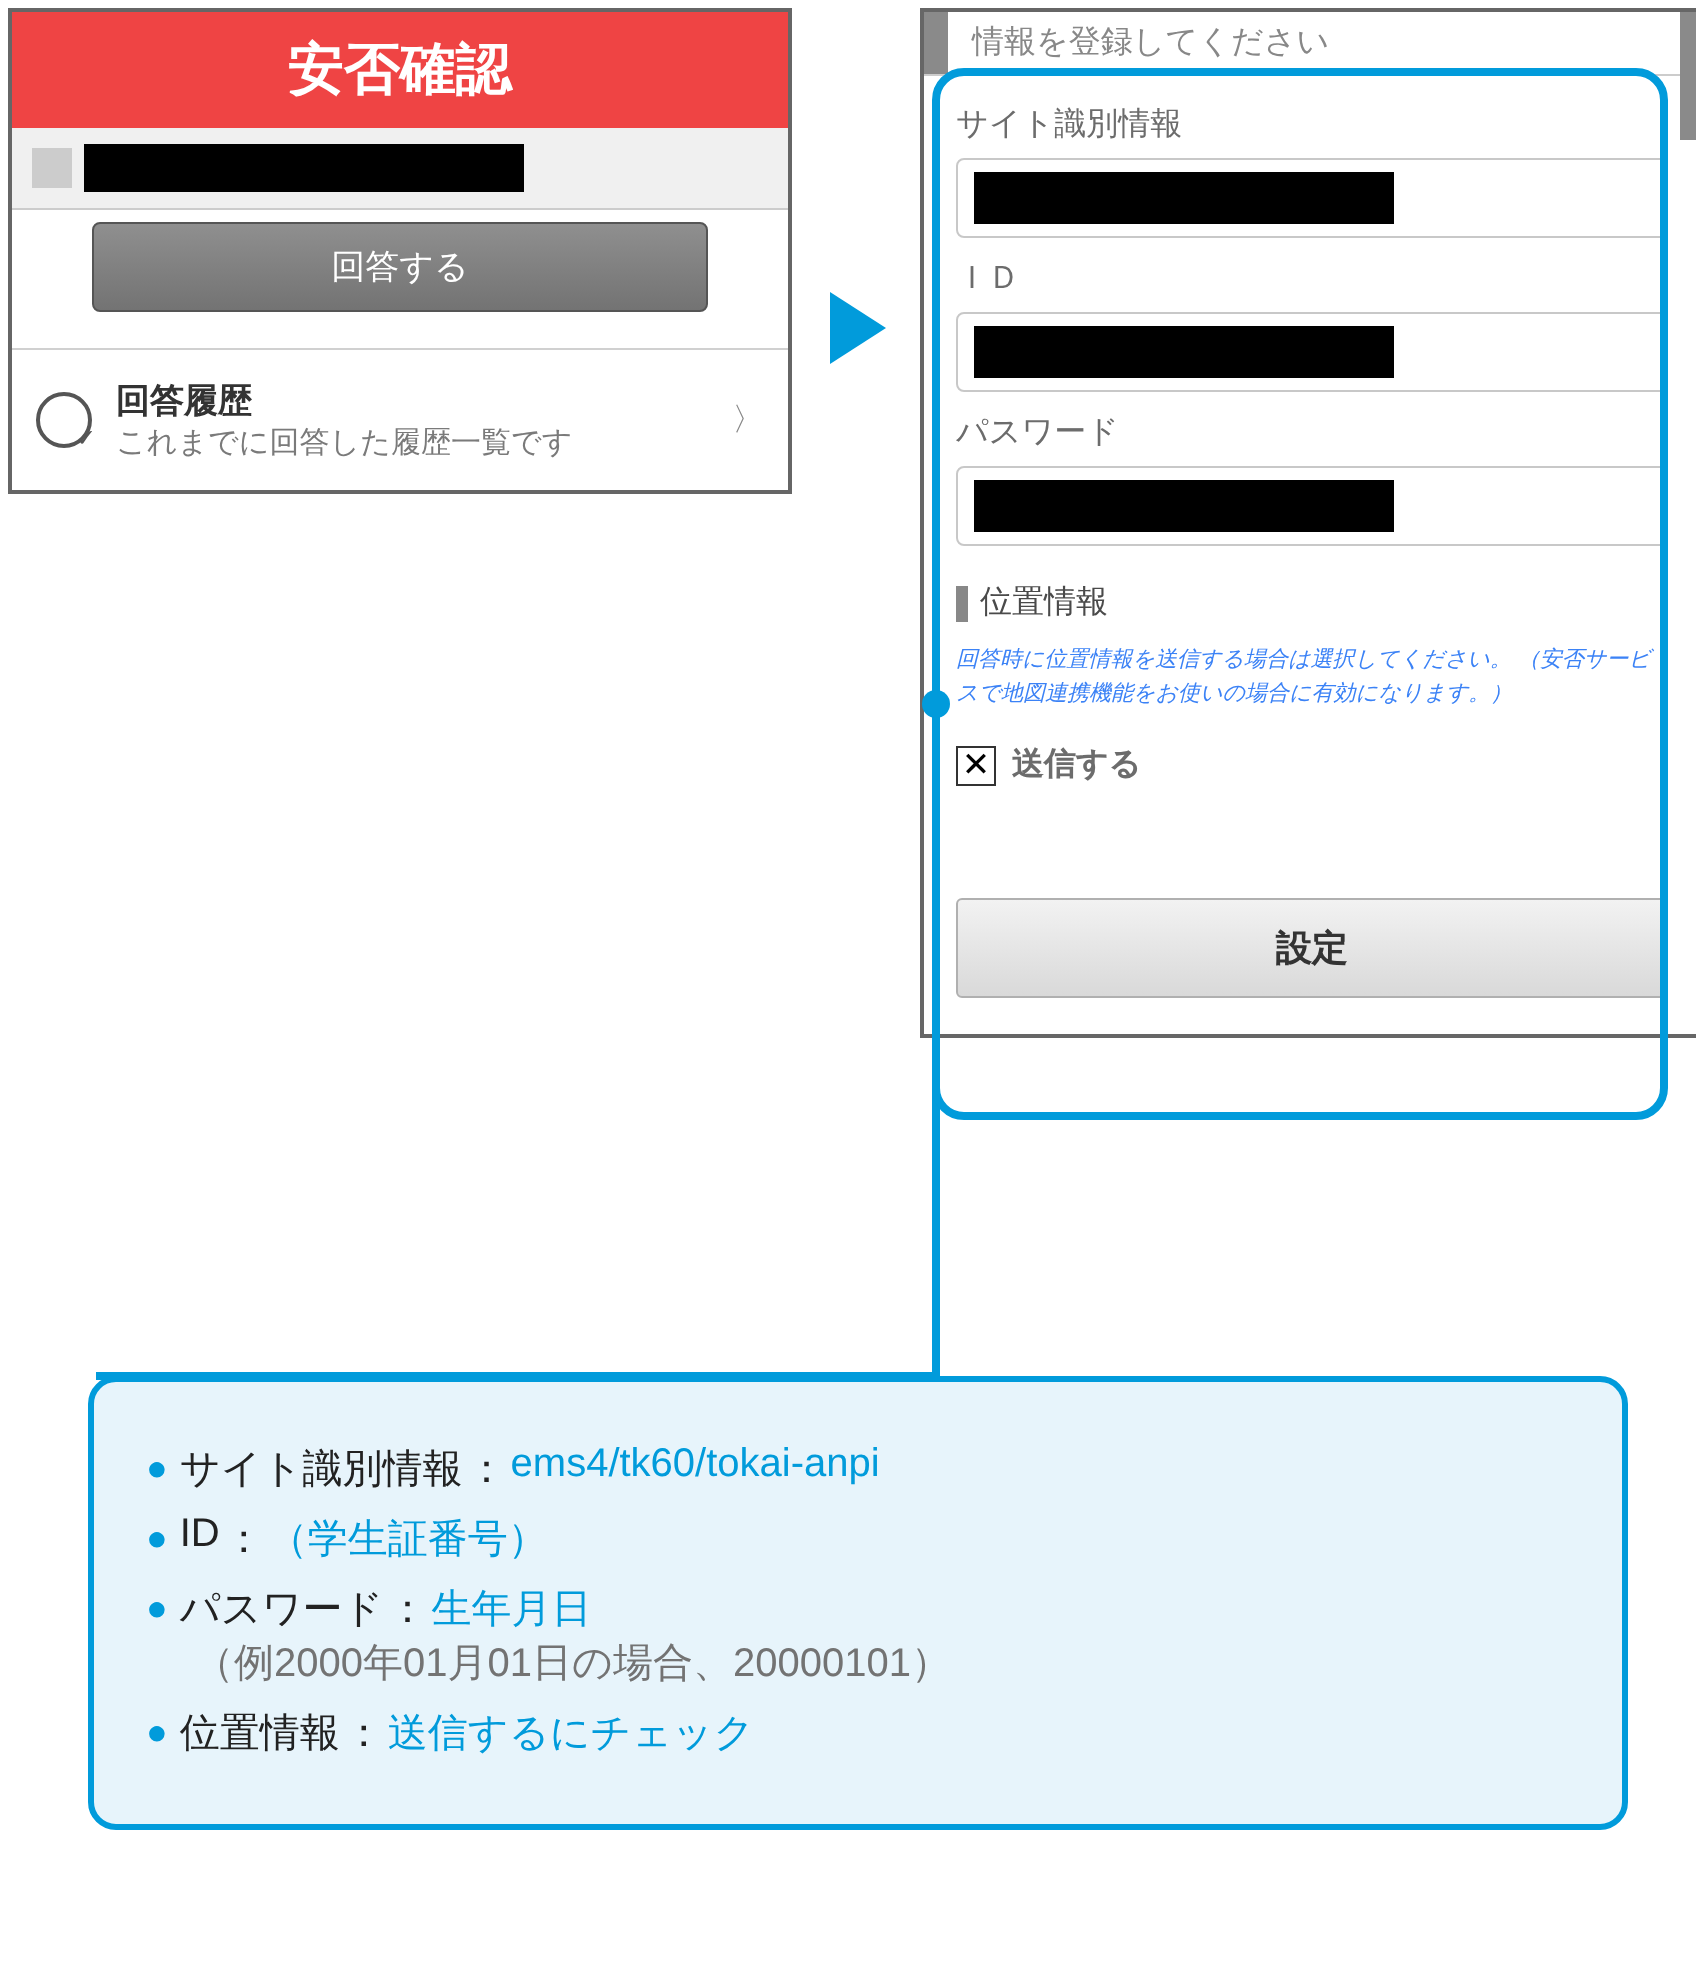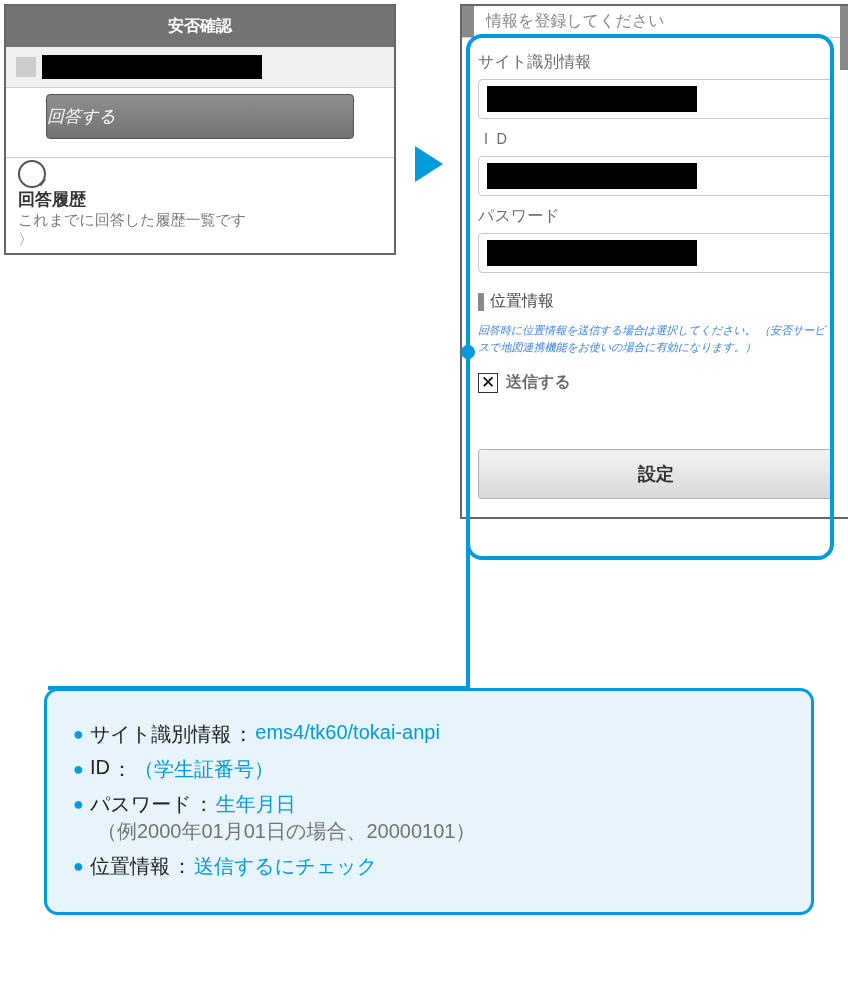--- a/index.html
+++ b/index.html
@@ -17,24 +17,24 @@
   
   .panel-left {
     position: absolute;
     left: 4px;
     top: 4px;
     width: 392px;
     border: 2px solid #666;
     background: #fff;
   }
   .panel-left .header {
-    background: #737373;
+    background: #ef4444;
     color: #fff;
     text-align: center;
-    font-size: 16px;
+    font-size: 28px;
     font-weight: 600;
     padding: 10px 0;
   }
   .panel-left .user-row {
     background: #f0f0f0;
     padding: 8px 10px;
     display: flex;
     align-items: center;
     border-bottom: 1px solid #ccc;
   }
@@ -58,28 +58,27 @@
     padding: 6px 40px 18px;
   }
   .panel-left .btn {
     width: 100%;
     background: linear-gradient(#8f8f8f, #737373);
     color: #fff;
     border: 1px solid #555;
     border-radius: 4px;
     padding: 10px 0;
     font-size: 17px;
-    text-align: left;
-    font-style: italic;
+    text-align: center;
   }
   .panel-left .history {
     border-top: 1px solid #d0d0d0;
-    padding: 2px 12px;
-    display: flex;
-    flex-direction: column;
+    padding: 14px 12px;
+    display: flex;
+    align-items: center;
   }
   .panel-left .hist-icon {
     width: 28px;
     height: 28px;
     border: 2px solid #555;
     border-radius: 50%;
     margin-right: 12px;
     position: relative;
   }
   .panel-left .hist-icon::after {

